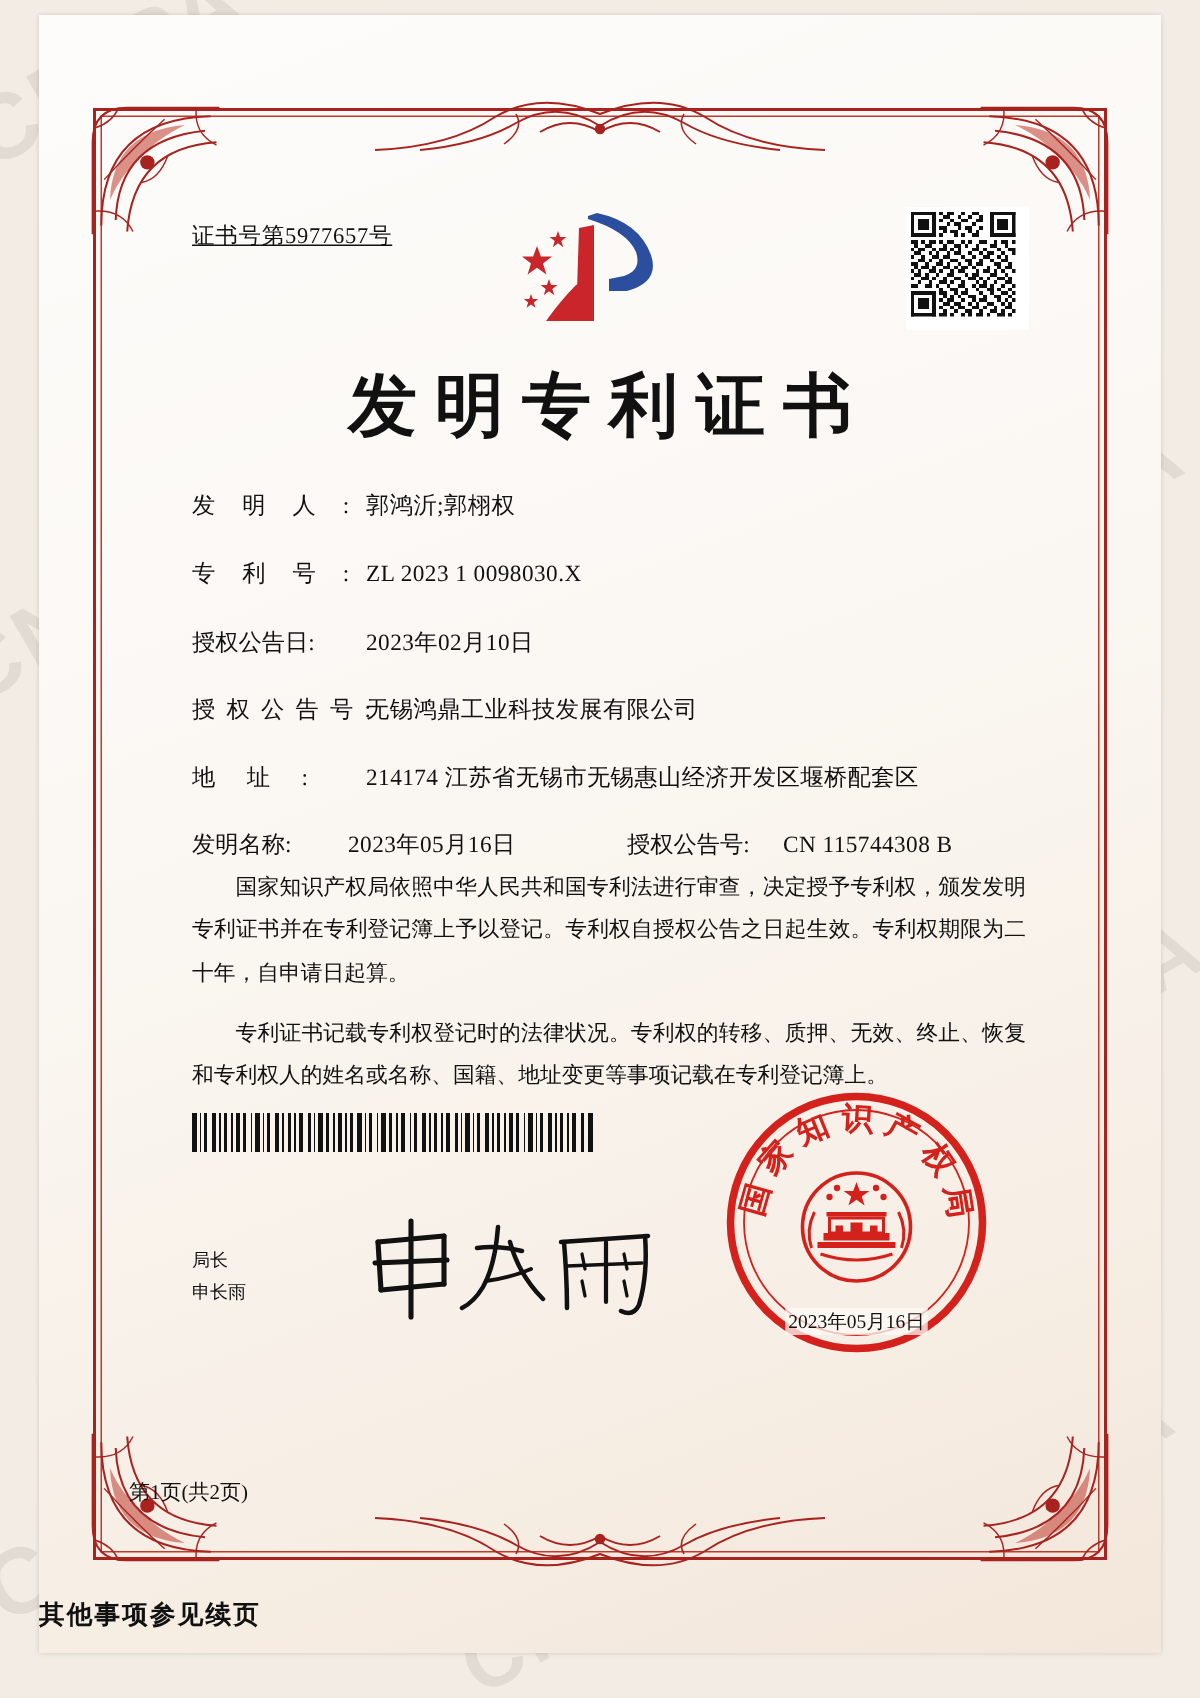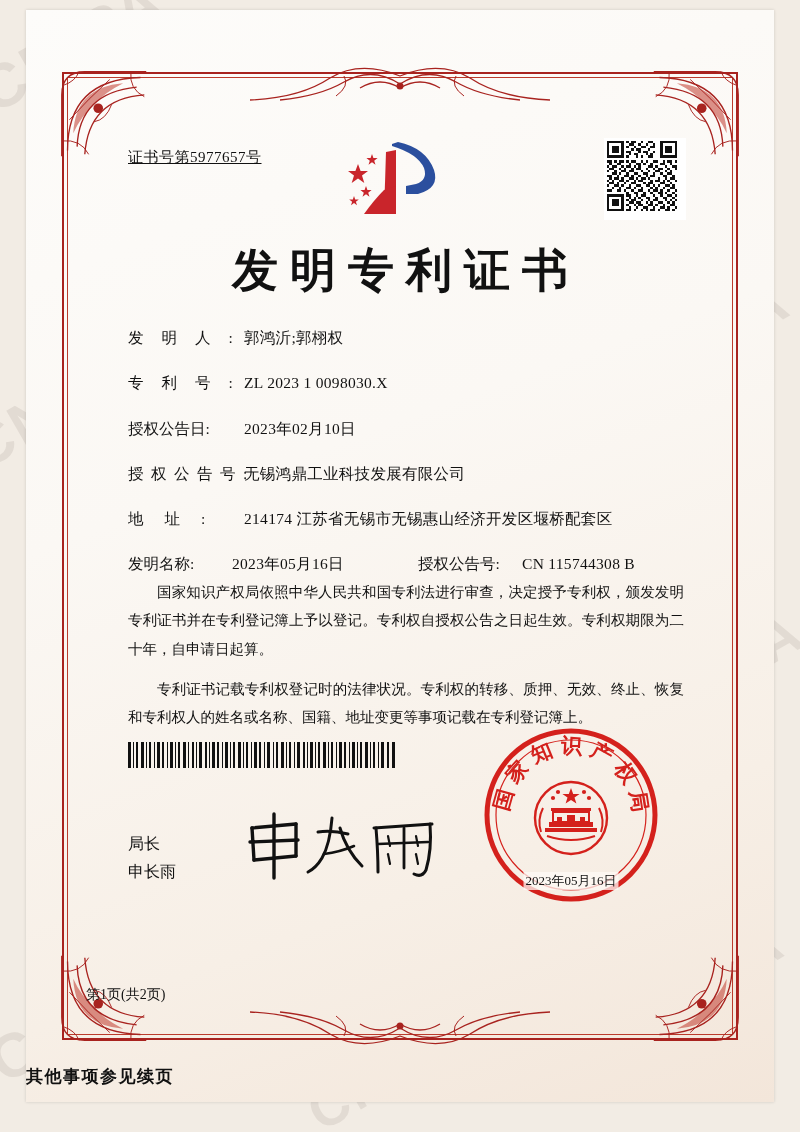--- a/index.html
+++ b/index.html
@@ -241,21 +241,21 @@
     color: #111;
     background: rgba(253,250,246,0.75);
     padding: 0 2px;
     white-space: nowrap;
   }
 
   .signature-block {
     position: absolute;
     left: 42px;
     top: 740px;
-    font-size: 16px;
+    font-size: 12px;
     color: #111;
     line-height: 1.75;
   }
   .sig-img {
     position: absolute;
     left: 150px;
     top: 720px;
     width: 210px;
     height: 72px;
   }

